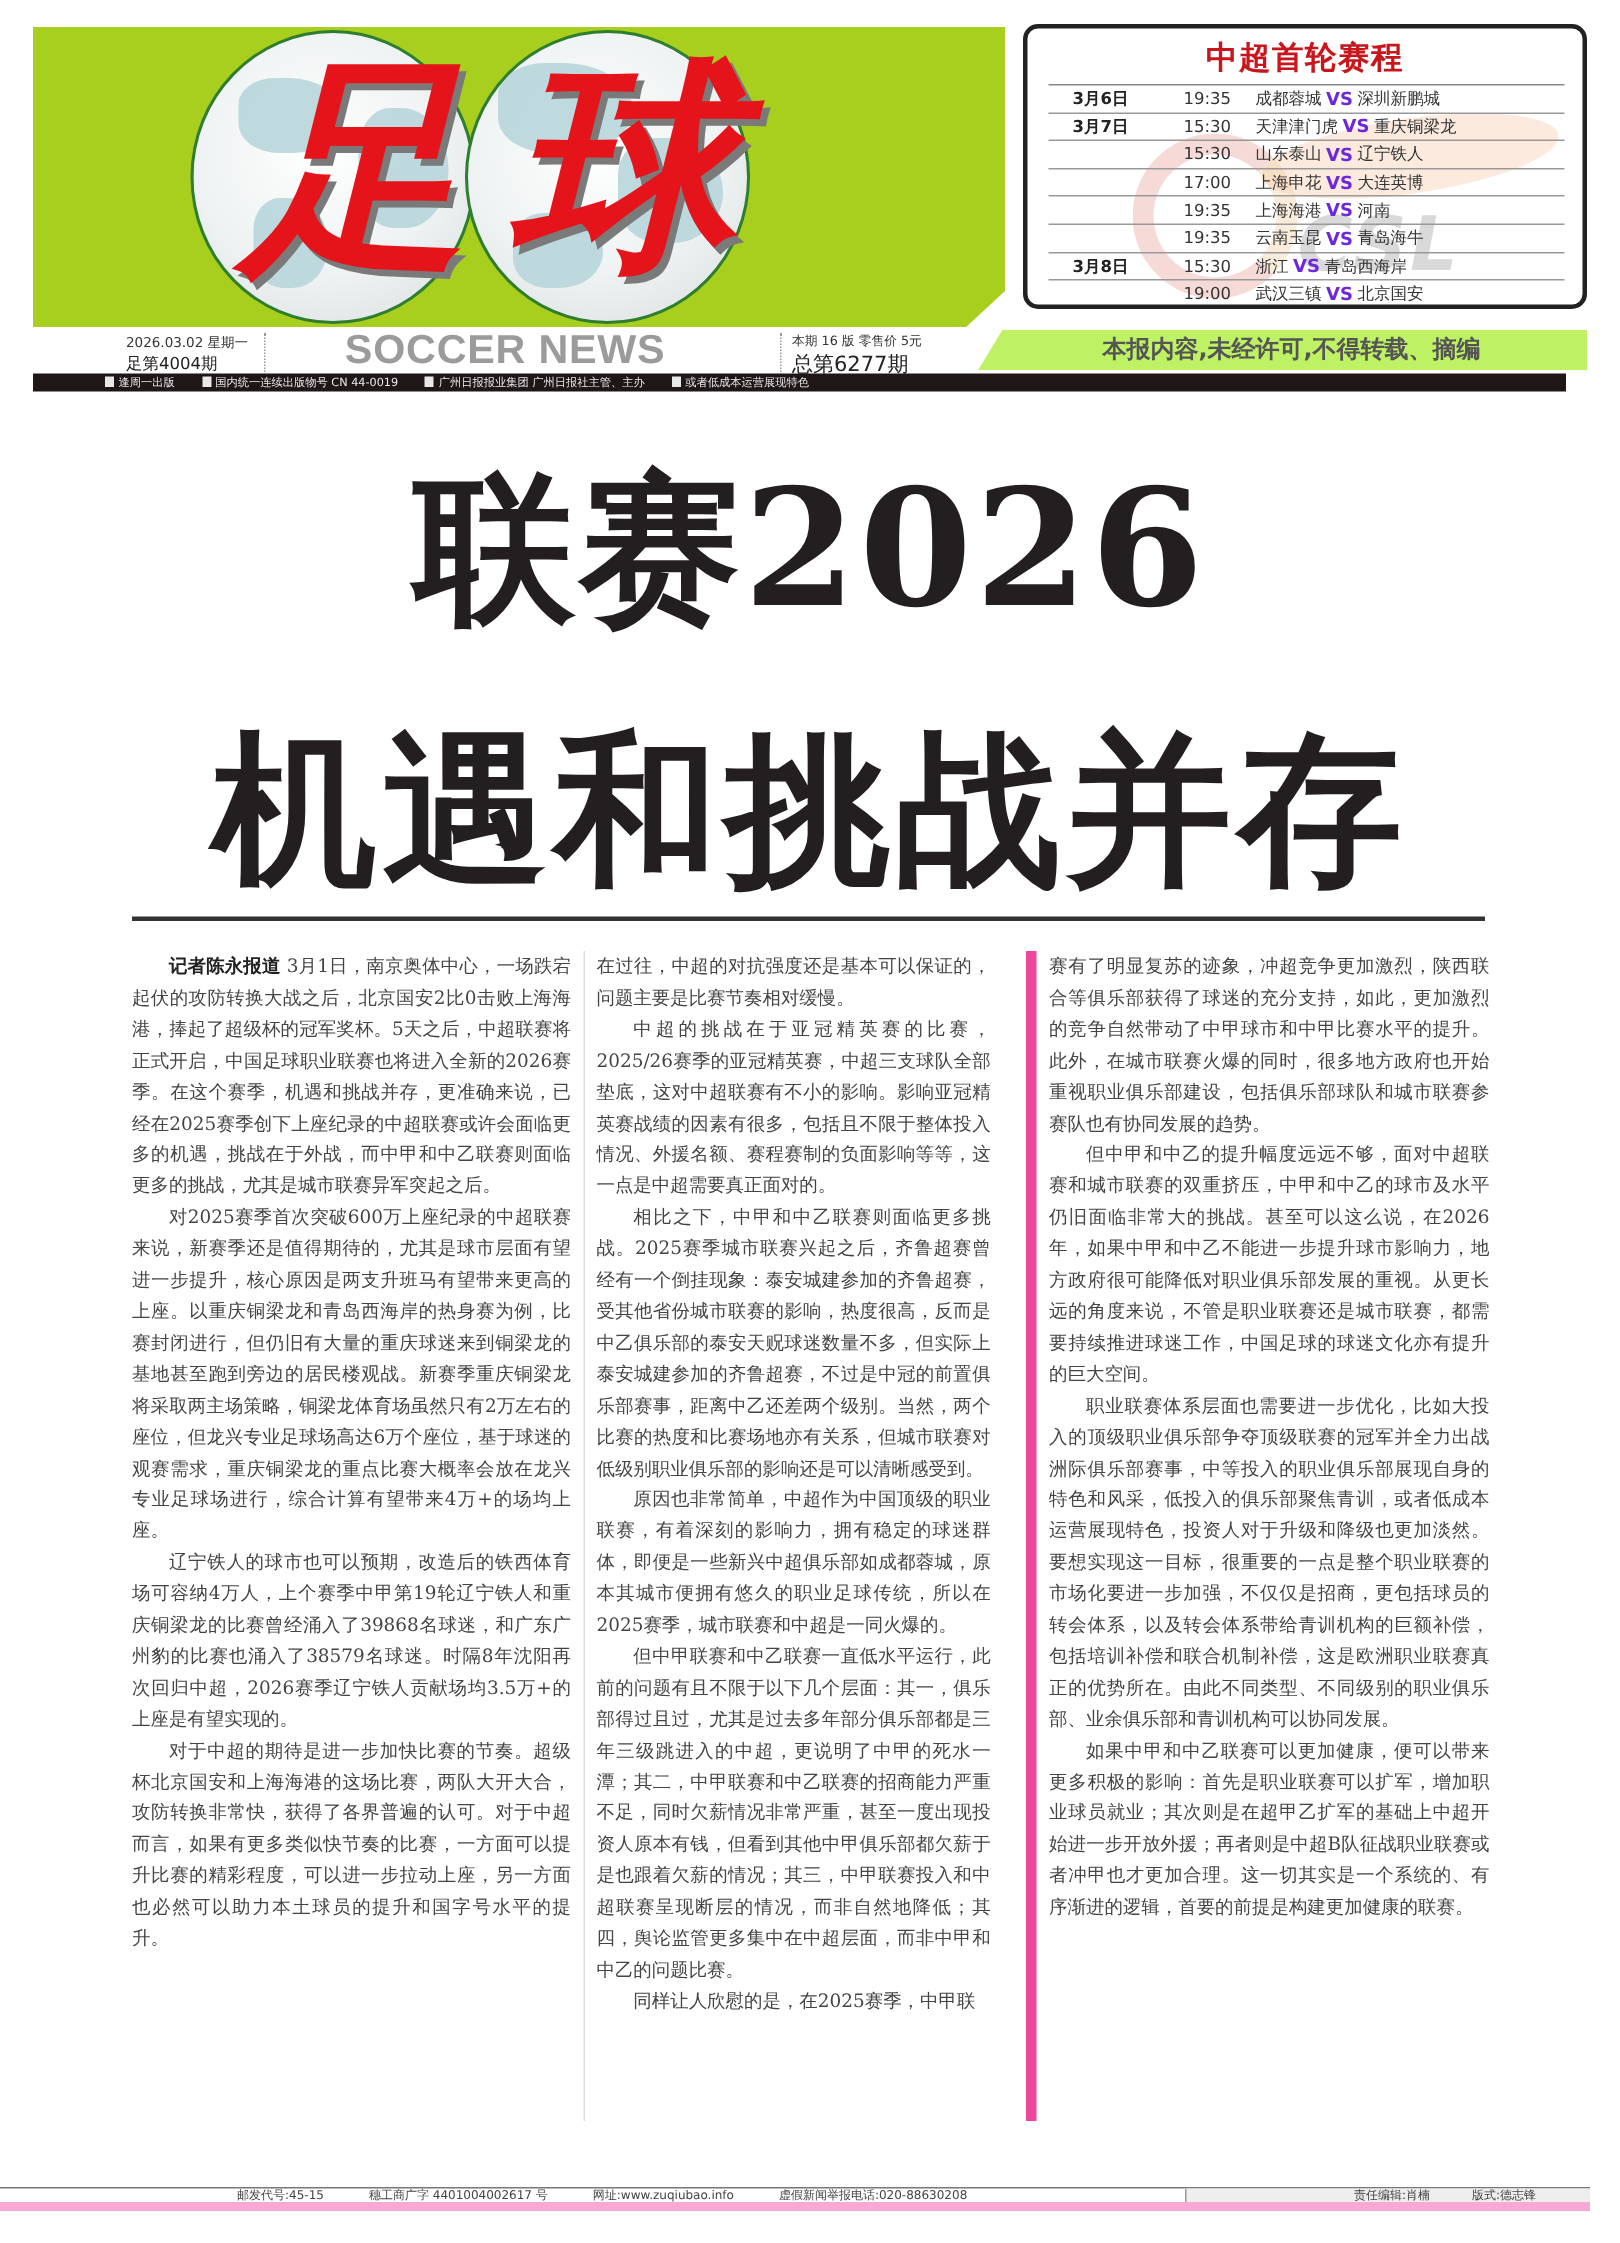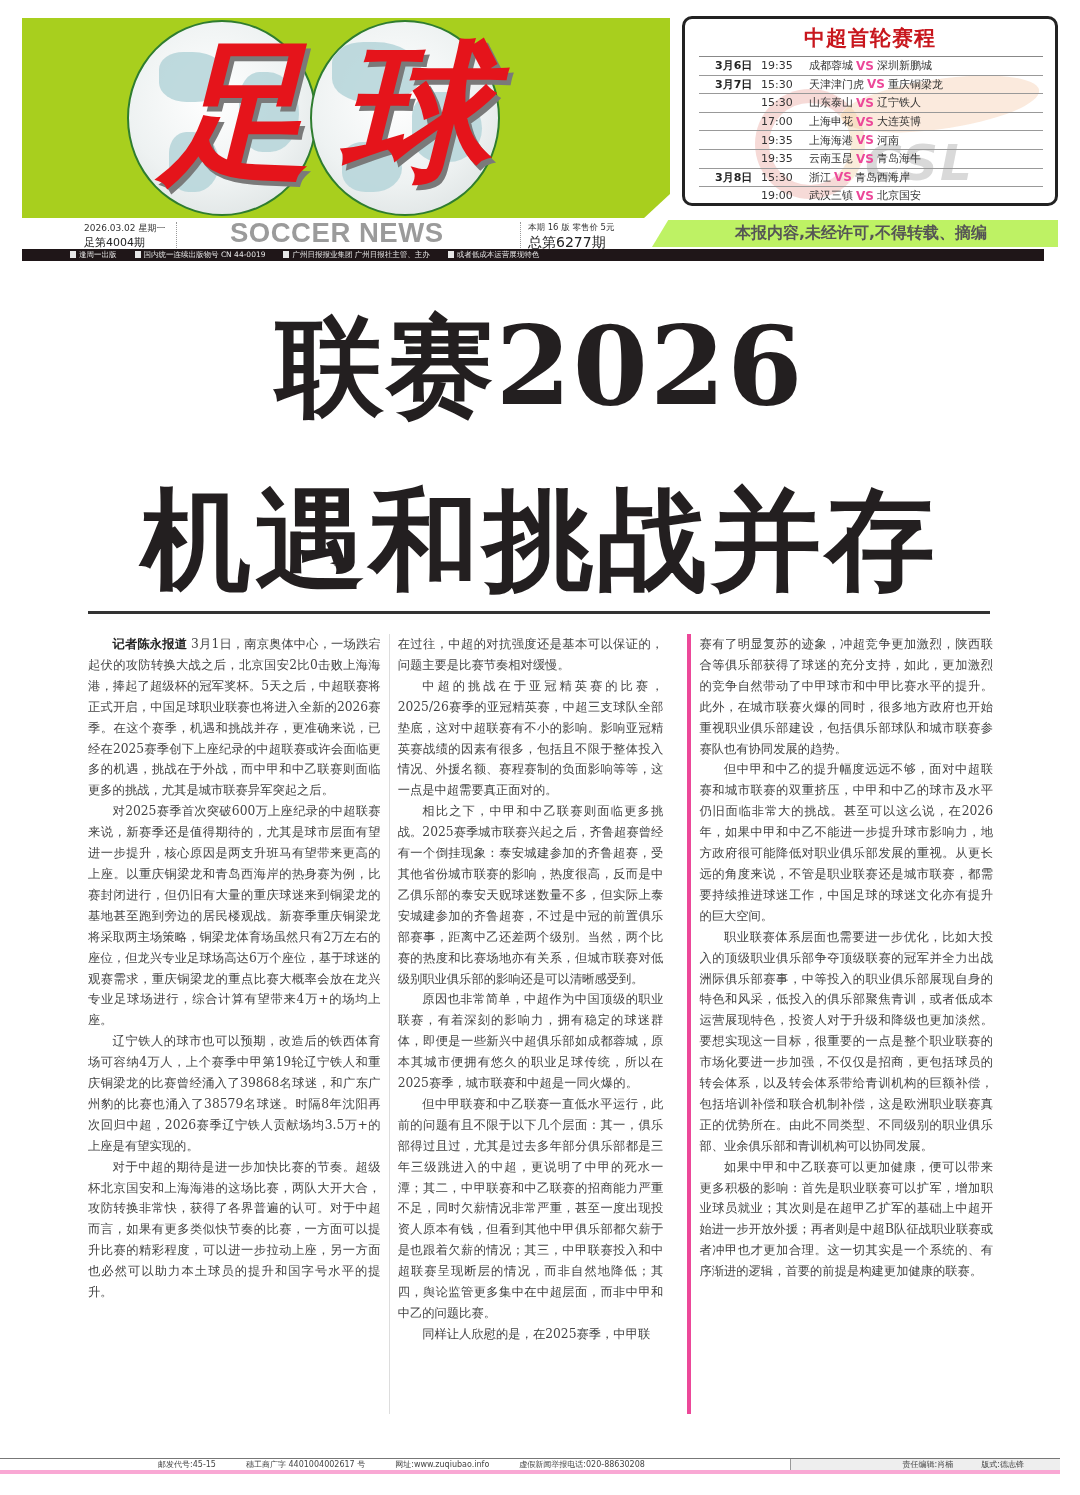--- a/index.html
+++ b/index.html
@@ -19,23 +19,23 @@
   
   .schedule { position: absolute; left: 682px; top: 16px; width: 376px; height: 190px; border: 3px solid #222; border-radius: 10px; background: #fff; overflow: hidden; }
   .csl-watermark { position: absolute; left: 60px; top: 50px; width: 260px; height: 130px; }
   .csl-ring { position: absolute; left: 10px; top: 20px; width: 110px; height: 110px; border-radius: 50%; border: 14px solid rgba(230,150,140,0.35); border-right-color: rgba(240,200,150,0.35); }
   .csl-text { position: absolute; left: 120px; top: 65px; font-family: "DejaVu Sans", sans-serif; font-style: italic; font-weight: bold; font-size: 50px; color: rgba(170,170,170,0.45); letter-spacing: 2px; }
   .csl-flame { position: absolute; left: 95px; top: 10px; width: 200px; height: 50px; border-radius: 50%; background: rgba(240,170,120,0.25); transform: rotate(-8deg); }
   .schedule-title { position: relative; text-align: center; font-size: 21px; font-weight: bold; color: #c8161d; margin-top: 5px; height: 28px; letter-spacing: 1px; }
   .schedule-rows { position: relative; margin: 4px 12px 0 14px; border-top: 1px solid #888; }
   .srow { display: flex; align-items: center; height: 18.6px; border-bottom: 1px solid #999; font-size: 11px; }
   .srow .sd { width: 62px; font-weight: bold; padding-left: 16px; color: #222; }
-  .srow .st { width: 48px; color: #333; }
+  .srow .st { width: 48px; color: #333; margin-left: 28px; }
   .srow .sh, .srow .sa { color: #333; }
-  .srow .vs { color: #ec4899; font-weight: bold; margin: 0 3px; font-size: 12px; }
+  .srow .vs { color: #6d28d9; font-weight: bold; margin: 0 3px; font-size: 12px; }
 
   
   .sub-left { position: absolute; left: 84px; top: 222px; }
   .sub-left .date { font-size: 9px; color: #333; }
   .sub-left .issue { font-size: 11px; color: #222; margin-top: 0px; }
   .vsep { position: absolute; top: 222px; height: 28px; border-left: 1px dotted #999; }
   .soccer-news { position: absolute; left: 232px; top: 218px; font-family: "Liberation Sans", sans-serif; font-weight: bold; font-size: 27px; color: #9b9b9b; letter-spacing: 0.5px; transform: scaleX(1.02); }
   .sub-mid { position: absolute; left: 528px; top: 222px; }
   .sub-mid .pages { font-size: 8.5px; color: #333; }
   .sub-mid .total { font-size: 14px; color: #222; }
@@ -48,28 +48,28 @@
   
   .headline { position: absolute; left: 0; width: 1080px; text-align: center; font-family: "DejaVu Serif", serif; font-weight: bold; color: #231f20; line-height: 1; }
   .headline.h1 { top: 312px; font-size: 108px; letter-spacing: 2px; }
   .headline.h2 { top: 485px; font-size: 110px; letter-spacing: 4px; transform: scaleX(1.0); }
   .head-rule { position: absolute; left: 88px; top: 611px; width: 902px; height: 3px; background: #333; }
 
   
   .columns { position: absolute; left: 88px; top: 634px; width: 905px; height: 780px; display: flex; gap: 0; }
   .col { width: 303px; padding: 0 6px; font-family: "DejaVu Serif", serif; font-size: 12.3px; line-height: 20.9px; color: #444; text-align: justify; overflow: hidden; height: 780px; }
   .col.c1 { padding-left: 0; padding-right: 8px; border-right: 1px solid #ddd; }
-  .col.c2 { padding-left: 8px; padding-right: 24px; border-right: 4px solid #ec4899; }
+  .col.c2 { padding-left: 8px; padding-right: 24px; border-right: 7px solid #ec4899; }
   .col.c3 { padding-left: 8px; padding-right: 0; }
   .col p { text-indent: 2em; }
   .col p.cont { text-indent: 0; }
   .byline { font-weight: bold; color: #222; font-family: "DejaVu Sans", sans-serif; }
 
   
-  .footer { position: absolute; left: 0; top: 1458px; width: 1060px; height: 16px; border-top: 1px solid #777; border-bottom: 4px solid #f9a8d4; display: flex; align-items: center; }
+  .footer { position: absolute; left: 0; top: 1458px; width: 1060px; height: 16px; border-top: 1px solid #777; border-bottom: 6px solid #f9a8d4; display: flex; align-items: center; }
   .footer .fl { display: flex; gap: 30px; padding-left: 158px; width: 790px; }
   .footer .fi { font-size: 8px; color: #444; white-space: nowrap; }
   .footer .fr { flex: 1; height: 100%; background: #eeeeee; border-left: 1px solid #999; display: flex; align-items: center; justify-content: flex-end; padding-right: 36px; gap: 28px; }
 </style>
 </head>
 <body>
 
 <div class="masthead">
   <div class="globe g1">
     <div class="land" style="left:30px;top:30px;width:70px;height:50px;"></div>

